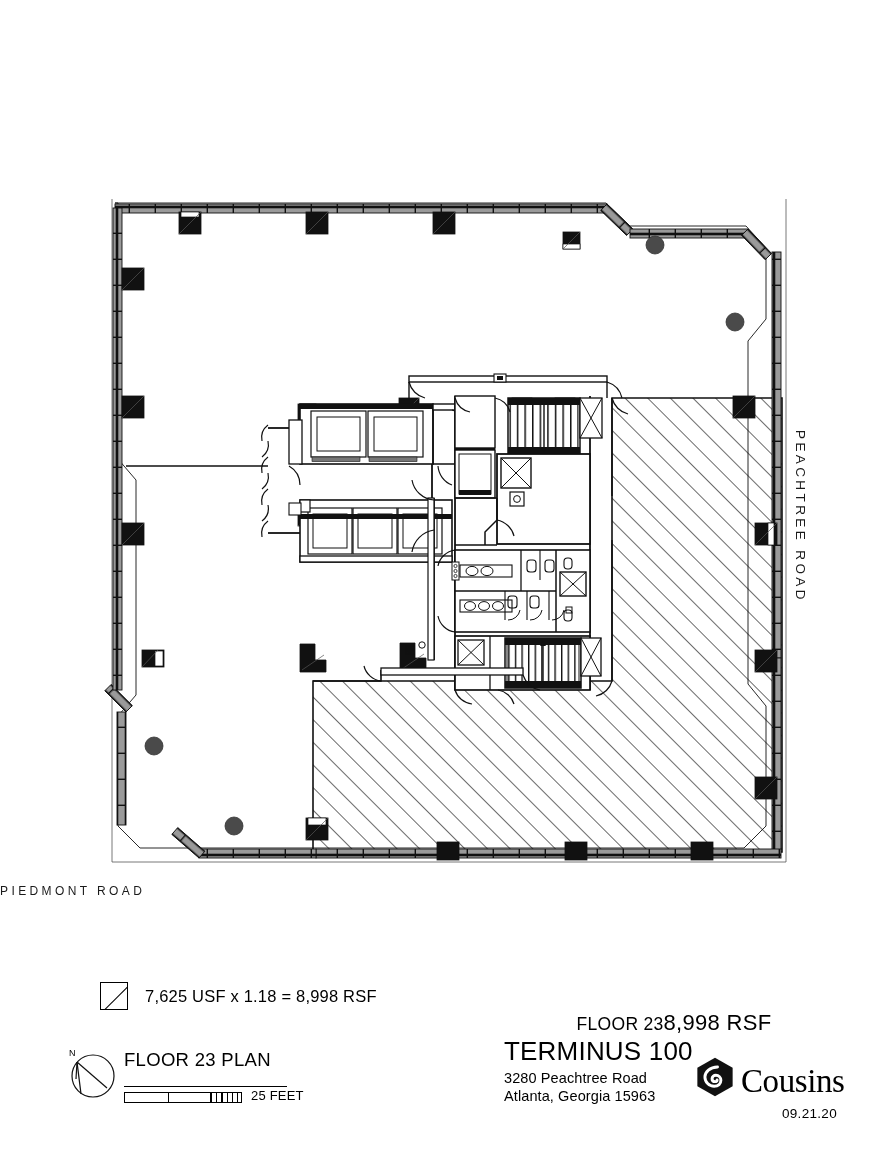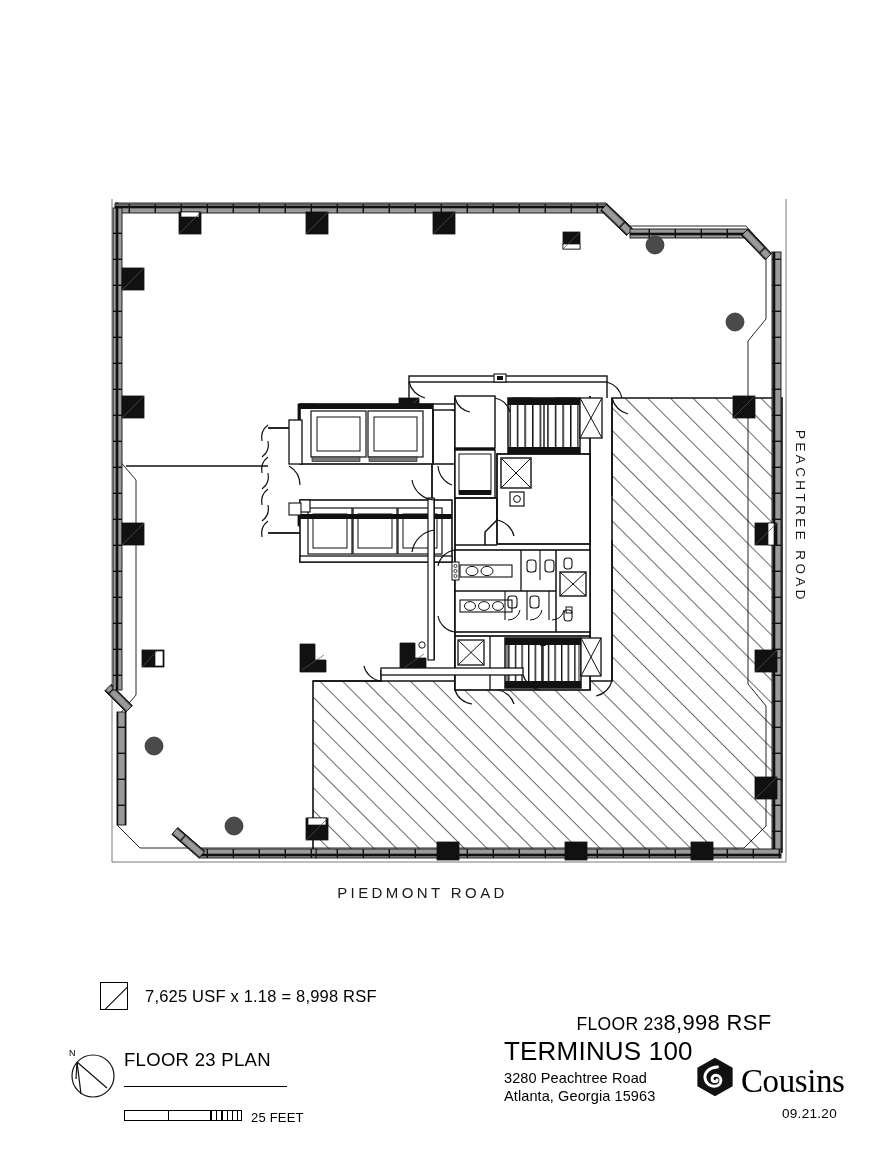--- a/index.html
+++ b/index.html
@@ -26,22 +26,21 @@
     left: 0; top: 0;
     width: 889px;
     height: 1154px;
   }
 
   
   .road-label-bottom {
     position: absolute;
     left: 0; top: 884px;
     width: 845px;
-    text-align: center;
-    font-size: 15px;
+    font-size: 12px;
     letter-spacing: 3.4px;
     color: #1a1a1a;
     font-family: "Liberation Sans", sans-serif;
   }
   .road-label-right {
     position: absolute;
     left: 793px;
     top: 430px;
     font-size: 13.5px;
     letter-spacing: 3.4px;
@@ -117,22 +116,22 @@
     padding-bottom: 14px;
   }
   .title-rule {
     width: 163px;
     height: 1.3px;
     background: #000;
     margin-top: 1px;
   }
   .scalebar-row {
     display: flex;
-    align-items: flex-start;
-    margin-top: 23px;
+    align-items: flex-end;
+    margin-top: 1px;
   }
   .scalebar {
     position: relative;
     width: 118px;
     height: 11px;
     border: 1.2px solid #000;
     box-sizing: border-box;
     background: #fff;
   }
   .scalebar .tick {

